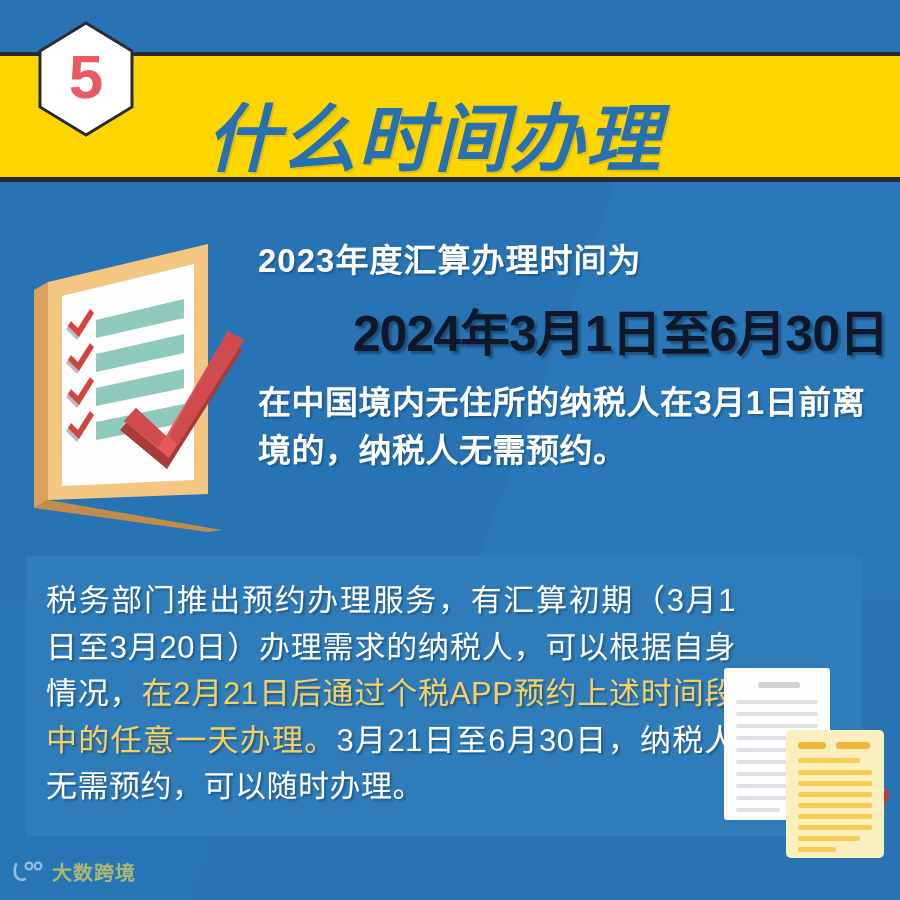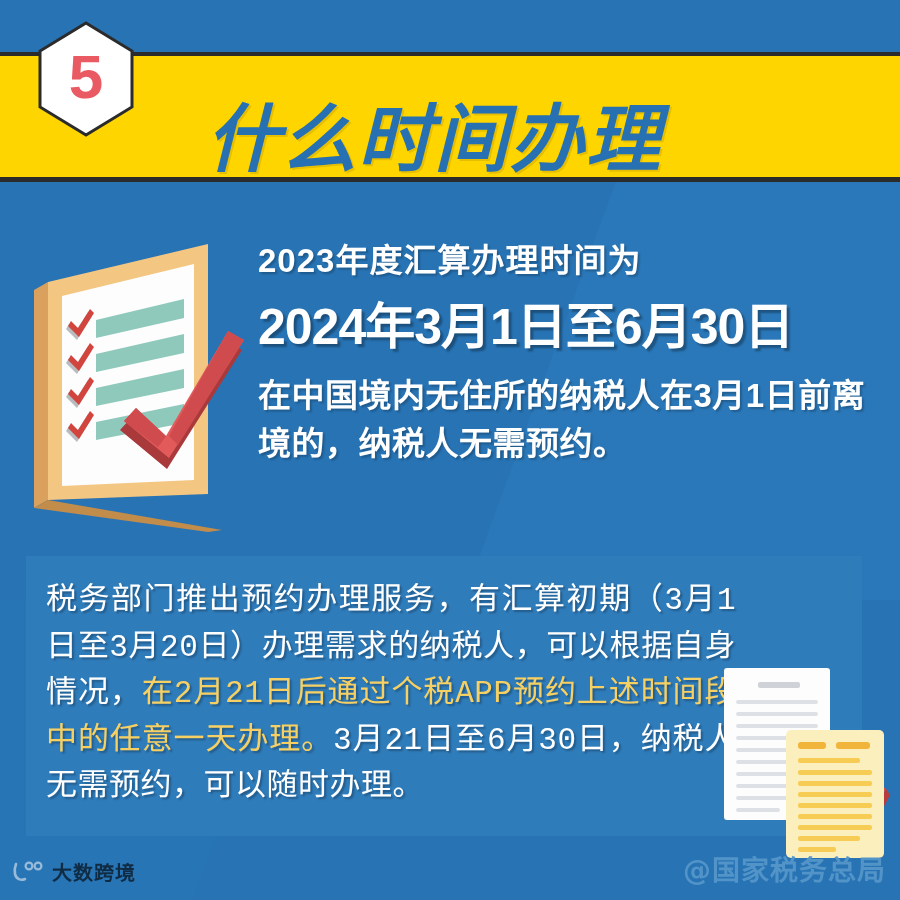--- a/index.html
+++ b/index.html
@@ -82,59 +82,59 @@
   .main-text{
     position:absolute;top:240px;left:258px;width:630px;z-index:5;
   }
   .mt-line1{
     font-size:33px;font-weight:bold;color:#ffffff;
     text-align:left;line-height:1.25;
     letter-spacing:1px;
     text-shadow:2px 2px 2px rgba(0,0,0,.22);
   }
   .mt-line2{
-    font-size:50px;font-weight:bold;color:#ffffff;
-    text-align:left;line-height:1.3;margin-top:14px;
+    font-size:50px;font-weight:bold;color:#0f172a;
+    text-align:right;line-height:1.3;margin-top:21px;
     letter-spacing:-1px;
     text-shadow:3px 3px 2px rgba(0,0,0,.30);
   }
   .mt-body{
     margin-top:12px;font-size:33px;font-weight:bold;color:#ffffff;
     line-height:1.45;letter-spacing:0.5px;
     text-shadow:2px 2px 2px rgba(0,0,0,.22);
   }
 
   
   .lower-panel{
     position:absolute;top:556px;left:26px;width:836px;height:280px;
     background:#2f7cbb;z-index:3;
   }
   .lower-text{
     position:absolute;top:578px;left:46px;width:690px;z-index:5;
-    font-family:Liberation Mono, monospace;
+    font-family:Liberation Sans, sans-serif;
     font-size:31px;line-height:1.50;color:#ffffff;
     text-align:justify;letter-spacing:0.5px;
     text-shadow:2px 2px 2px rgba(0,0,0,.28);
   }
   .hl{color:#f7d063;}
 
   
   .docs{
     position:absolute;top:662px;left:718px;width:175px;height:200px;z-index:6;
   }
 
   
   .footer-left{
     position:absolute;bottom:14px;left:12px;z-index:7;
     display:flex;align-items:center;gap:8px;
     opacity:.62;
   }
   .footer-left .lg{width:32px;height:22px;}
   .footer-left .txt{
-    font-size:20px;font-weight:bold;color:#000000;
+    font-size:20px;font-weight:bold;color:#fde047;
     font-family:"DejaVu Sans","Liberation Sans",sans-serif;
     letter-spacing:1px;
   }
   .footer-right{
     position:absolute;bottom:12px;right:14px;z-index:7;
     font-size:28px;font-weight:bold;color:#5596ca;
     font-family:"DejaVu Sans","Liberation Sans",sans-serif;
     letter-spacing:1px;opacity:.95;
   }
 </style>
@@ -261,15 +261,14 @@
 
   <div class="footer-left">
     <svg class="lg" viewBox="0 0 32 22">
       <path d="M4,3 C4,3 2,8 3,13 C4,18 9,20 13,18" stroke="#dce6ef" stroke-width="2.6" fill="none" stroke-linecap="round"></path>
       <circle cx="17" cy="5" r="3.4" fill="none" stroke="#dce6ef" stroke-width="2.2"></circle>
       <circle cx="26" cy="5" r="3.4" fill="none" stroke="#dce6ef" stroke-width="2.2"></circle>
     </svg>
     <span class="txt">大数跨境</span>
   </div>
 
-  <div class="footer-right">@国家税务总局</div>
 
 </div>
 
 </body></html>

